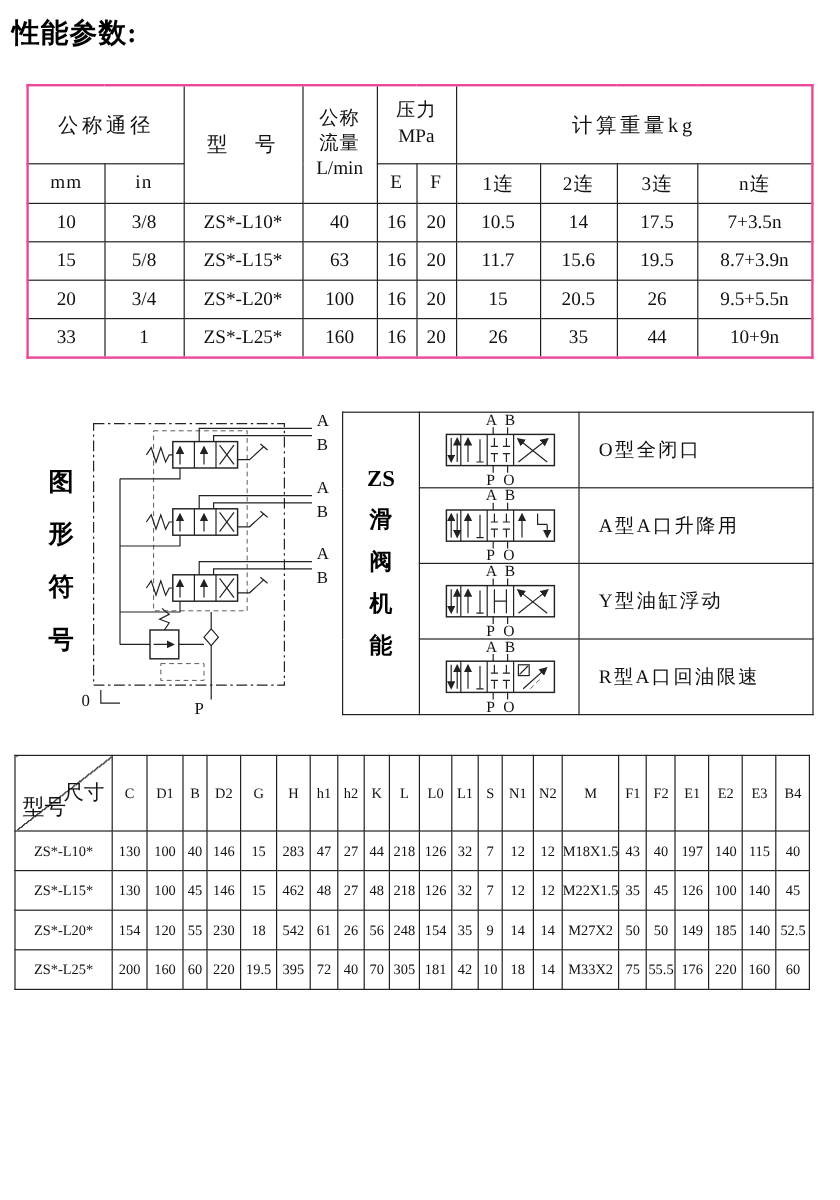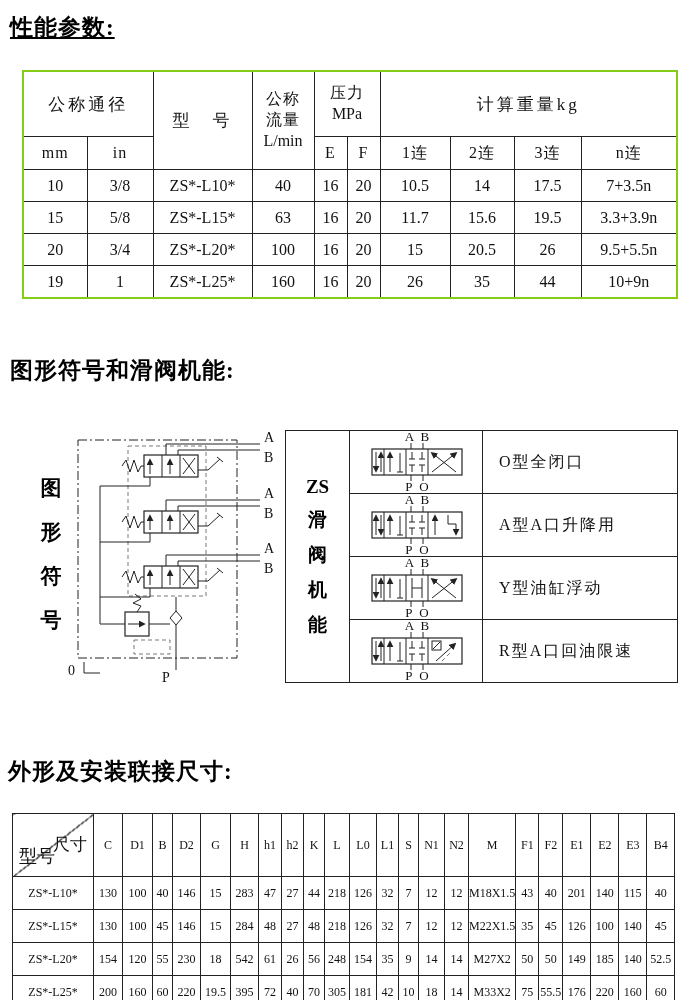--- a/index.html
+++ b/index.html
@@ -1,28 +1,28 @@
 <!DOCTYPE html>
 <html><head>
 <meta charset="utf-8">
 <style>
   html,body { margin:0; padding:0; background:#fff; }
   body { width:700px; height:1000px; color:#111;
          font-family:"Liberation Serif","DejaVu Serif",serif; }
   .page { position:relative; padding:6px 8px; }
 
   .title { font-size:23px; font-weight:bold; letter-spacing:1px; margin:0; color:#000; }
-  #t1 { margin:6px 0 0 2px;text-decoration:underline; }
+  #t1 { margin:6px 0 0 2px; }
   #t2 { margin:56px 0 0 2px; }
   #t3 { margin:66px 0 0 0; }
 
   table { border-collapse:collapse; }
 
   
-  .perf { margin:27px 0 0 14px; table-layout:fixed; width:654px; border:2px solid #84cc16; }
+  .perf { margin:27px 0 0 14px; table-layout:fixed; width:654px; border:2px solid #ec4899; }
   .perf th, .perf td { border:1px solid #222; text-align:center; font-weight:normal;
                        padding:0; color:#111; }
   .perf .h1row th { height:64px; font-size:17px; letter-spacing:3px; }
   .perf .h2row th { height:32px; font-size:16px; letter-spacing:1px; }
   .perf td { height:31px; font-size:16px; letter-spacing:0; }
   .perf .stack div { line-height:1.3; font-size:16px; letter-spacing:1px; }
 
   
   .mid { display:flex; margin-top:44px; height:260px; }
   .vlabel { display:flex; flex-direction:column; margin:44px 0 0 30px; width:26px;
@@ -128,50 +128,49 @@
     <tr>
       <td>15</td>
           <td>5/8</td>
           <td>ZS*-L15*</td>
           <td>63</td>
           <td>16</td>
           <td>20</td>
           <td>11.7</td>
           <td>15.6</td>
           <td>19.5</td>
-          <td>3.3+3.9n</td>
+          <td>8.7+3.9n</td>
     </tr>
     <tr>
       <td>20</td>
           <td>3/4</td>
           <td>ZS*-L20*</td>
           <td>100</td>
           <td>16</td>
           <td>20</td>
           <td>15</td>
           <td>20.5</td>
           <td>26</td>
           <td>9.5+5.5n</td>
     </tr>
     <tr>
-      <td>19</td>
+      <td>33</td>
           <td>1</td>
           <td>ZS*-L25*</td>
           <td>160</td>
           <td>16</td>
           <td>20</td>
           <td>26</td>
           <td>35</td>
           <td>44</td>
           <td>10+9n</td>
     </tr>
   </tbody>
     </table>
 
-  <h1 class="title" id="t2">图形符号和滑阀机能:</h1>
 
   <div class="mid">
 
     <div class="vlabel">
       <span>图</span>
       <span>形</span>
       <span>符</span>
       <span>号</span>
     </div>
 
@@ -383,21 +382,20 @@
                 <line class="lnt" x1="73" y1="44" x2="73" y2="50"></line>
             <text class="porttxt" x="67" y="60">P O</text>
           </svg>
         </td>
         <td class="desc">R型A口回油限速</td>
       </tr>
     </tbody>
       </table>
   </div>
 
-  <h1 class="title" id="t3">外形及安装联接尺寸:</h1>
 
   <table class="dim">
     <colgroup>
       <col style="width:81px">
         <col style="width:29px">
         <col style="width:30px">
         <col style="width:20px">
       <col style="width:28px">
         <col style="width:30px">
         <col style="width:28px">
@@ -460,33 +458,33 @@
           <td>44</td>
           <td>218</td>
           <td>126</td>
           <td>32</td>
           <td>7</td>
           <td>12</td>
           <td>12</td>
           <td>M18X1.5</td>
           <td>43</td>
           <td>40</td>
-          <td>201</td>
+          <td>197</td>
           <td>140</td>
           <td>115</td>
           <td>40</td>
     </tr>
     <tr class="drow">
       <th>ZS*-L15*</th>
       <td>130</td>
           <td>100</td>
           <td>45</td>
           <td>146</td>
           <td>15</td>
-          <td>284</td>
+          <td>462</td>
           <td>48</td>
           <td>27</td>
           <td>48</td>
           <td>218</td>
           <td>126</td>
           <td>32</td>
           <td>7</td>
           <td>12</td>
           <td>12</td>
           <td>M22X1.5</td>

